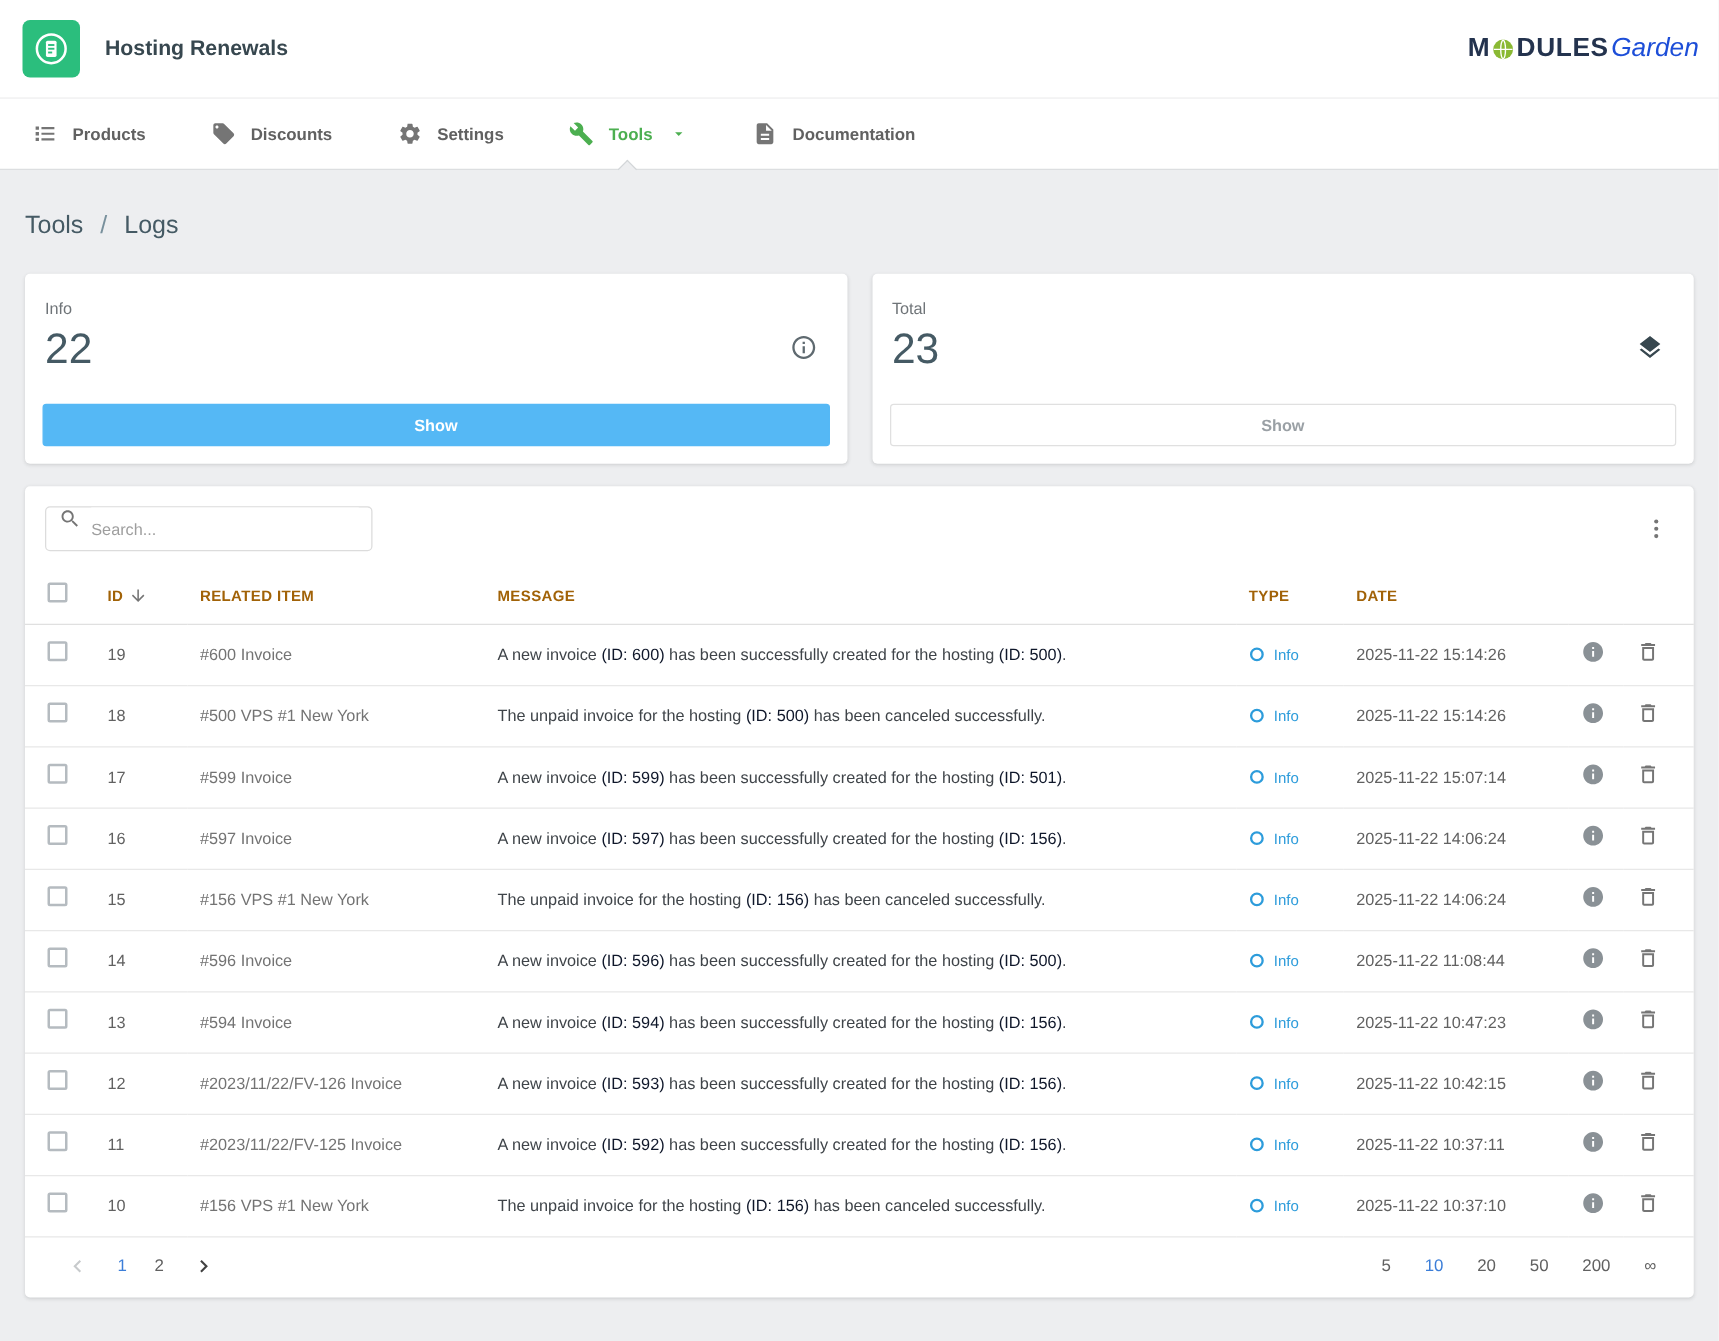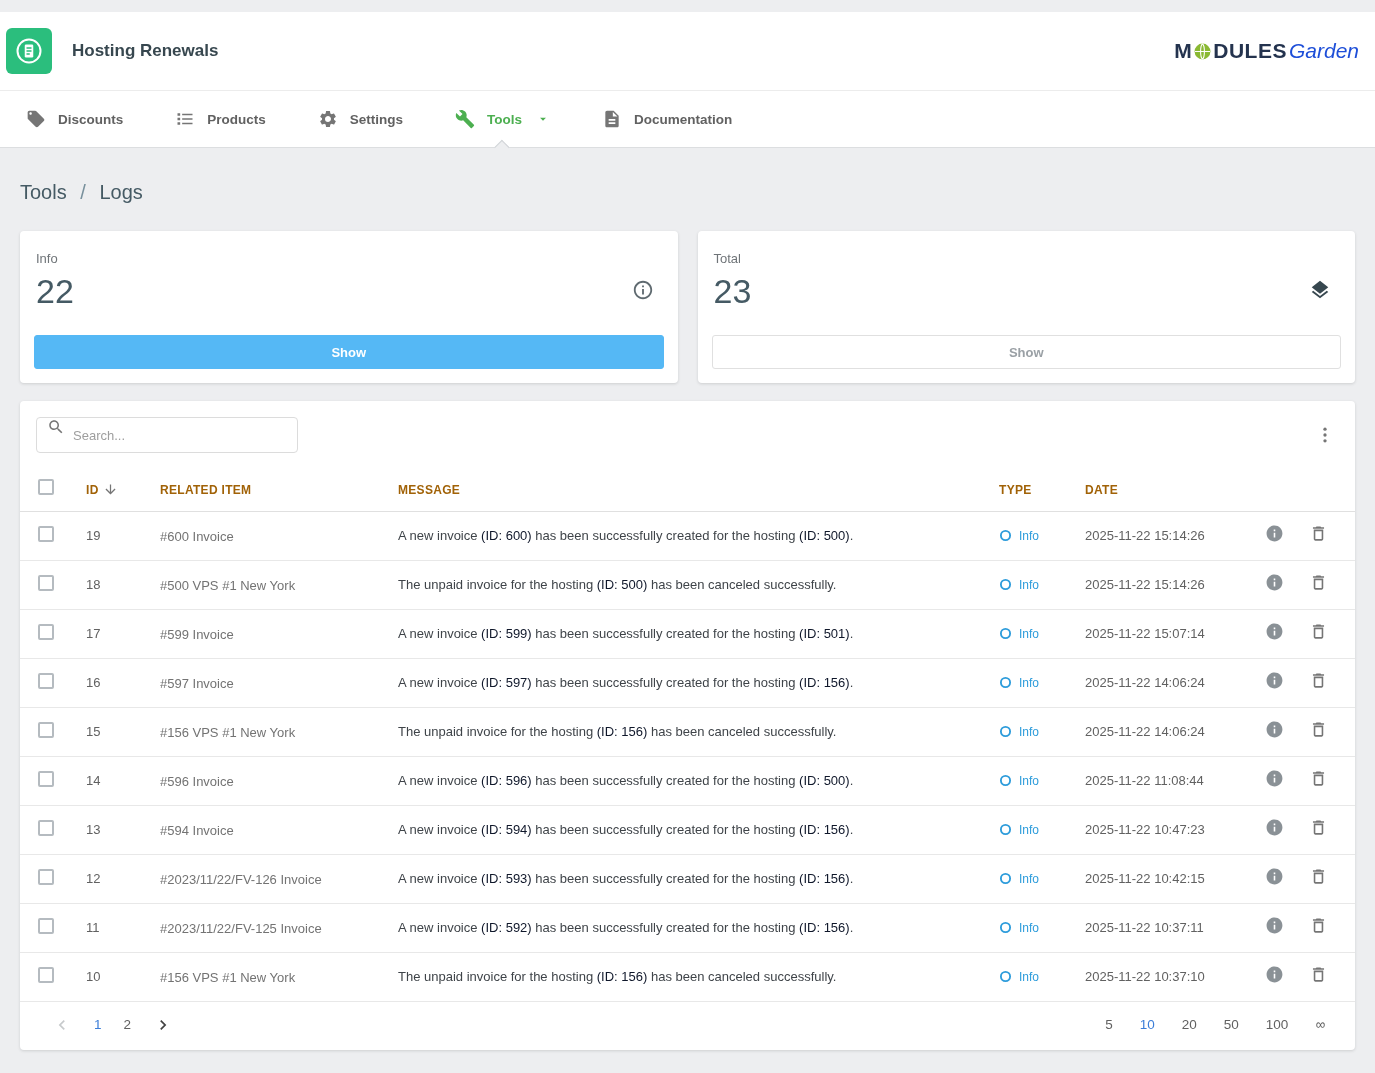--- a/index.html
+++ b/index.html
@@ -10,22 +10,21 @@
     color: #424242;
   }
 
   
   .app-header {
     height: 79px;
     background: #fff;
     border-bottom: 1px solid #ececec;
     display: flex;
     align-items: center;
-    padding: 0 16px 0 6px;
-    margin-top: 12px;
+    padding: 0 16px 0 18px;
   }
   .app-icon {
     width: 46px; height: 46px;
     border-radius: 6px;
     background: #2bbe7d;
     display: flex; align-items: center; justify-content: center;
     flex: 0 0 auto;
   }
   .app-icon svg { width: 30px; height: 30px; }
   .app-title {
@@ -224,32 +223,32 @@
     </span>
     <span class="b-dark">DULES</span>
     <span class="b-green">Garden</span>
   </div>
 </header>
 
 <nav class="navbar">
   <div class="nav-item">
     <span class="nav-icon">
       <svg viewBox="0 0 24 24" fill="currentColor">
-          <path d="M21.41 11.58l-9-9C12.05 2.22 11.55 2 11 2H4c-1.1 0-2 .9-2 2v7c0 .55.22 1.05.59 1.42l9 9c.36.36.86.58 1.41.58.55 0 1.05-.22 1.41-.59l7-7c.37-.36.59-.86.59-1.41 0-.55-.23-1.06-.59-1.42zM5.5 7C4.67 7 4 6.33 4 5.5S4.67 4 5.5 4 7 4.67 7 5.5 6.33 7 5.5 7z"></path>
-        </svg>
-    </span>
-    <span class="nav-label">Discounts</span>
+          <path d="M3 5h3.2v3.2H3zM8.6 5.6h12.4v2H8.6zM3 10.4h3.2v3.2H3zM8.6 11h12.4v2H8.6zM3 15.8h3.2V19H3zM8.6 16.4h12.4v2H8.6z"></path>
+        </svg>
+    </span>
+    <span class="nav-label">Products</span>
   </div>
   <div class="nav-item">
     <span class="nav-icon">
       <svg viewBox="0 0 24 24" fill="currentColor">
-          <path d="M3 5h3.2v3.2H3zM8.6 5.6h12.4v2H8.6zM3 10.4h3.2v3.2H3zM8.6 11h12.4v2H8.6zM3 15.8h3.2V19H3zM8.6 16.4h12.4v2H8.6z"></path>
-        </svg>
-    </span>
-    <span class="nav-label">Products</span>
+          <path d="M21.41 11.58l-9-9C12.05 2.22 11.55 2 11 2H4c-1.1 0-2 .9-2 2v7c0 .55.22 1.05.59 1.42l9 9c.36.36.86.58 1.41.58.55 0 1.05-.22 1.41-.59l7-7c.37-.36.59-.86.59-1.41 0-.55-.23-1.06-.59-1.42zM5.5 7C4.67 7 4 6.33 4 5.5S4.67 4 5.5 4 7 4.67 7 5.5 6.33 7 5.5 7z"></path>
+        </svg>
+    </span>
+    <span class="nav-label">Discounts</span>
   </div>
   <div class="nav-item">
     <span class="nav-icon">
       <svg viewBox="0 0 24 24" fill="currentColor">
           <path d="M19.14 12.94c.04-.3.06-.61.06-.94 0-.32-.02-.64-.07-.94l2.03-1.58a.49.49 0 0 0 .12-.61l-1.92-3.32a.488.488 0 0 0-.59-.22l-2.39.96c-.5-.38-1.03-.7-1.62-.94l-.36-2.54a.484.484 0 0 0-.48-.41h-3.84c-.24 0-.43.17-.47.41l-.36 2.54c-.59.24-1.13.57-1.62.94l-2.39-.96c-.22-.08-.47 0-.59.22L2.74 8.87c-.12.21-.08.47.12.61l2.03 1.58c-.05.3-.09.63-.09.94s.02.64.07.94l-2.03 1.58a.49.49 0 0 0-.12.61l1.92 3.32c.12.22.37.29.59.22l2.39-.96c.5.38 1.03.7 1.62.94l.36 2.54c.05.24.24.41.48.41h3.84c.24 0 .44-.17.47-.41l.36-2.54c.59-.24 1.13-.56 1.62-.94l2.39.96c.22.08.47 0 .59-.22l1.92-3.32c.12-.22.07-.47-.12-.61l-2.01-1.58zM12 15.6A3.61 3.61 0 0 1 8.4 12c0-1.98 1.62-3.6 3.6-3.6s3.6 1.62 3.6 3.6-1.62 3.6-3.6 3.6z"></path>
         </svg>
     </span>
     <span class="nav-label">Settings</span>
   </div>
   <div class="nav-item active">
@@ -682,17 +681,17 @@
         <svg viewBox="0 0 24 24" fill="currentColor">
             <path d="M10 6L8.59 7.41 13.17 12l-4.58 4.59L10 18l6-6z"></path>
           </svg>
       </span>
     </div>
     <div class="pager-right">
         <span class="page-size">5</span>
         <span class="page-size active">10</span>
         <span class="page-size">20</span>
         <span class="page-size">50</span>
-        <span class="page-size">100</span>
+        <span class="page-size">200</span>
         <span class="page-size">∞</span>
       </div>
   </div>
 </section>
 
 </body></html>

